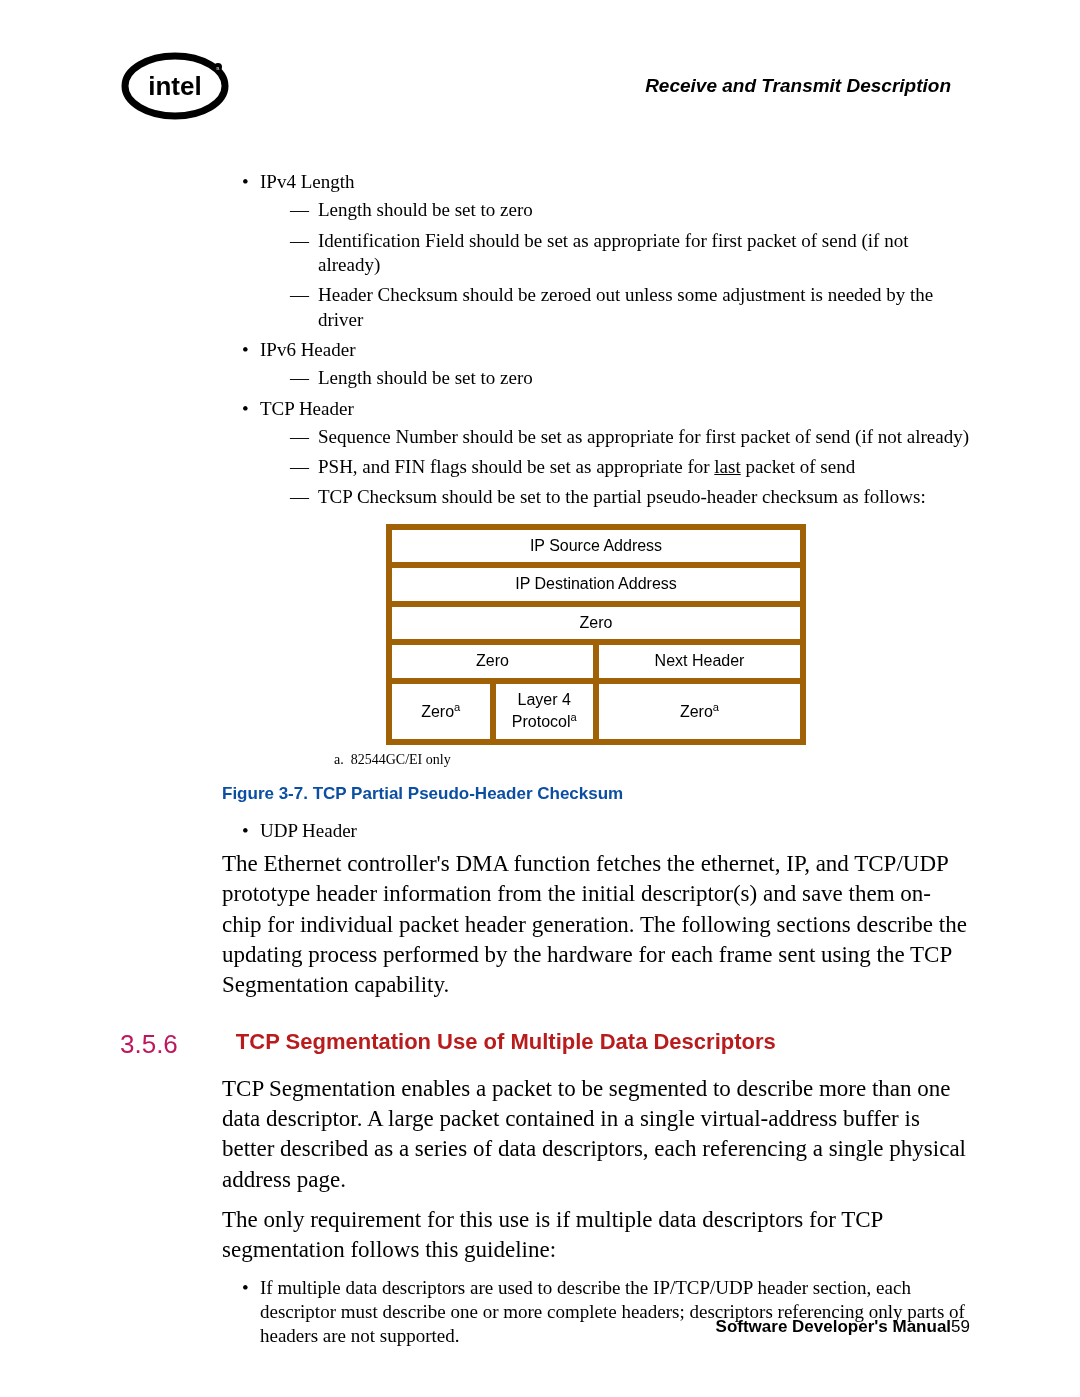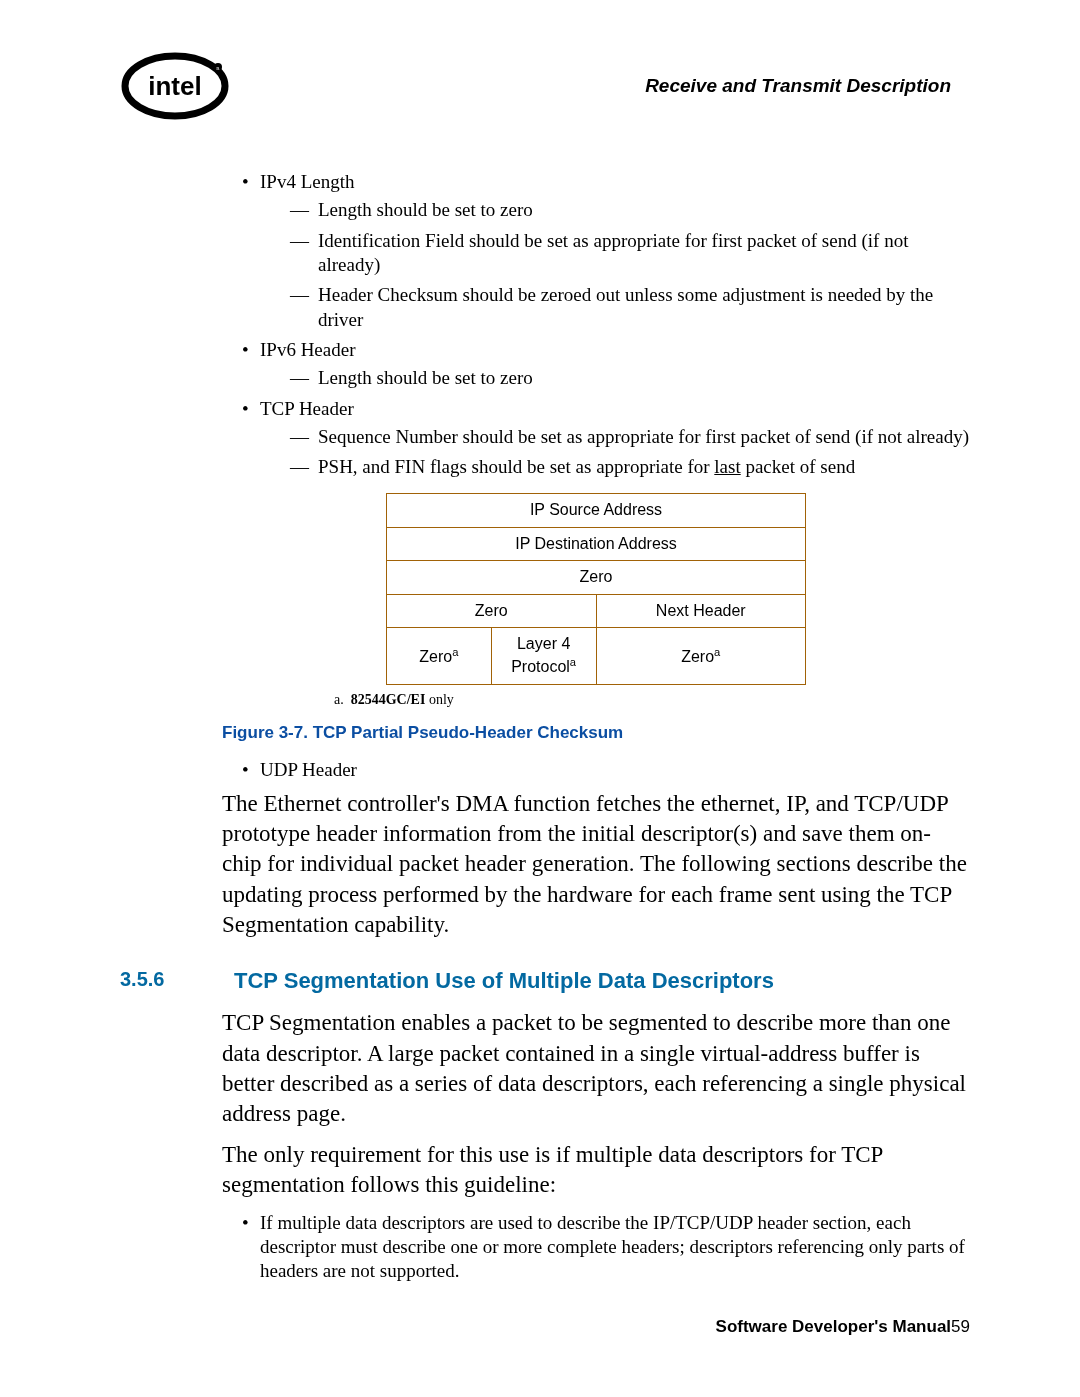--- a/index.html
+++ b/index.html
@@ -77,61 +77,61 @@
   .u { text-decoration: underline; }
 
   table.pseudo {
     border-collapse: collapse;
     margin: 14px auto 6px auto;
     font-family: Arial, Helvetica, sans-serif;
     font-size: 16px;
     width: 420px;
   }
   table.pseudo td {
-    border: 1px solid #a16207;
+    border: 6px solid #a16207;
     padding: 6px 8px;
     text-align: center;
     height: 18px;
   }
   .sup { font-size: 0.7em; vertical-align: super; }
   .footnote {
     font-family: "Times New Roman", serif;
     font-size: 14px;
     margin: 6px 0 10px 112px;
   }
-  .footnote b { font-weight: bold; }
+  .footnote b { font-weight: normal; }
   .figcaption {
     font-family: Arial, Helvetica, sans-serif;
     font-weight: bold;
     font-size: 17px;
     color: #0b4ea2;
     margin: 14px 0 14px 0;
   }
   .para {
     margin: 8px 0 16px 0;
     font-size: 23px;
     line-height: 1.32;
   }
   .section-row {
     display: flex;
     gap: 58px;
     margin: 28px 0 14px 0;
   }
   .secnum {
     font-family: Arial, Helvetica, sans-serif;
-    font-weight: bold;
-    font-size: 20px;
-    color: #0369a1;
+    font-weight: normal;
+    font-size: 26px;
+    color: #be185d;
     min-width: 56px;
   }
   .sectitle {
     font-family: Arial, Helvetica, sans-serif;
     font-weight: bold;
     font-size: 22px;
-    color: #0369a1;
+    color: #b91c1c;
   }
   .footer {
     position: absolute;
     bottom: 60px;
     left: 120px;
     right: 110px;
     display: flex;
     justify-content: flex-end;
     font-family: Arial, Helvetica, sans-serif;
     font-size: 17px;
@@ -167,20 +167,21 @@
       </li>
       <li><span>IPv6 Header</span>
         <ul class="dashes">
           <li>Length should be set to zero</li>
         </ul>
       </li>
       <li><span>TCP Header</span>
         <ul class="dashes">
           <li>Sequence Number should be set as appropriate for first packet of send (if not already)</li>
           <li><span>PSH, and FIN flags should be set as appropriate for </span><span class="u">last</span><span> packet of send</span></li>
+          <li>TCP Checksum should be set to the partial pseudo-header checksum as follows:</li>
         </ul>
       </li>
     </ul>
 
     <table class="pseudo">
       <tbody>
           <tr>
             <td colspan="4">IP Source Address</td>
           </tr>
       <tr>

